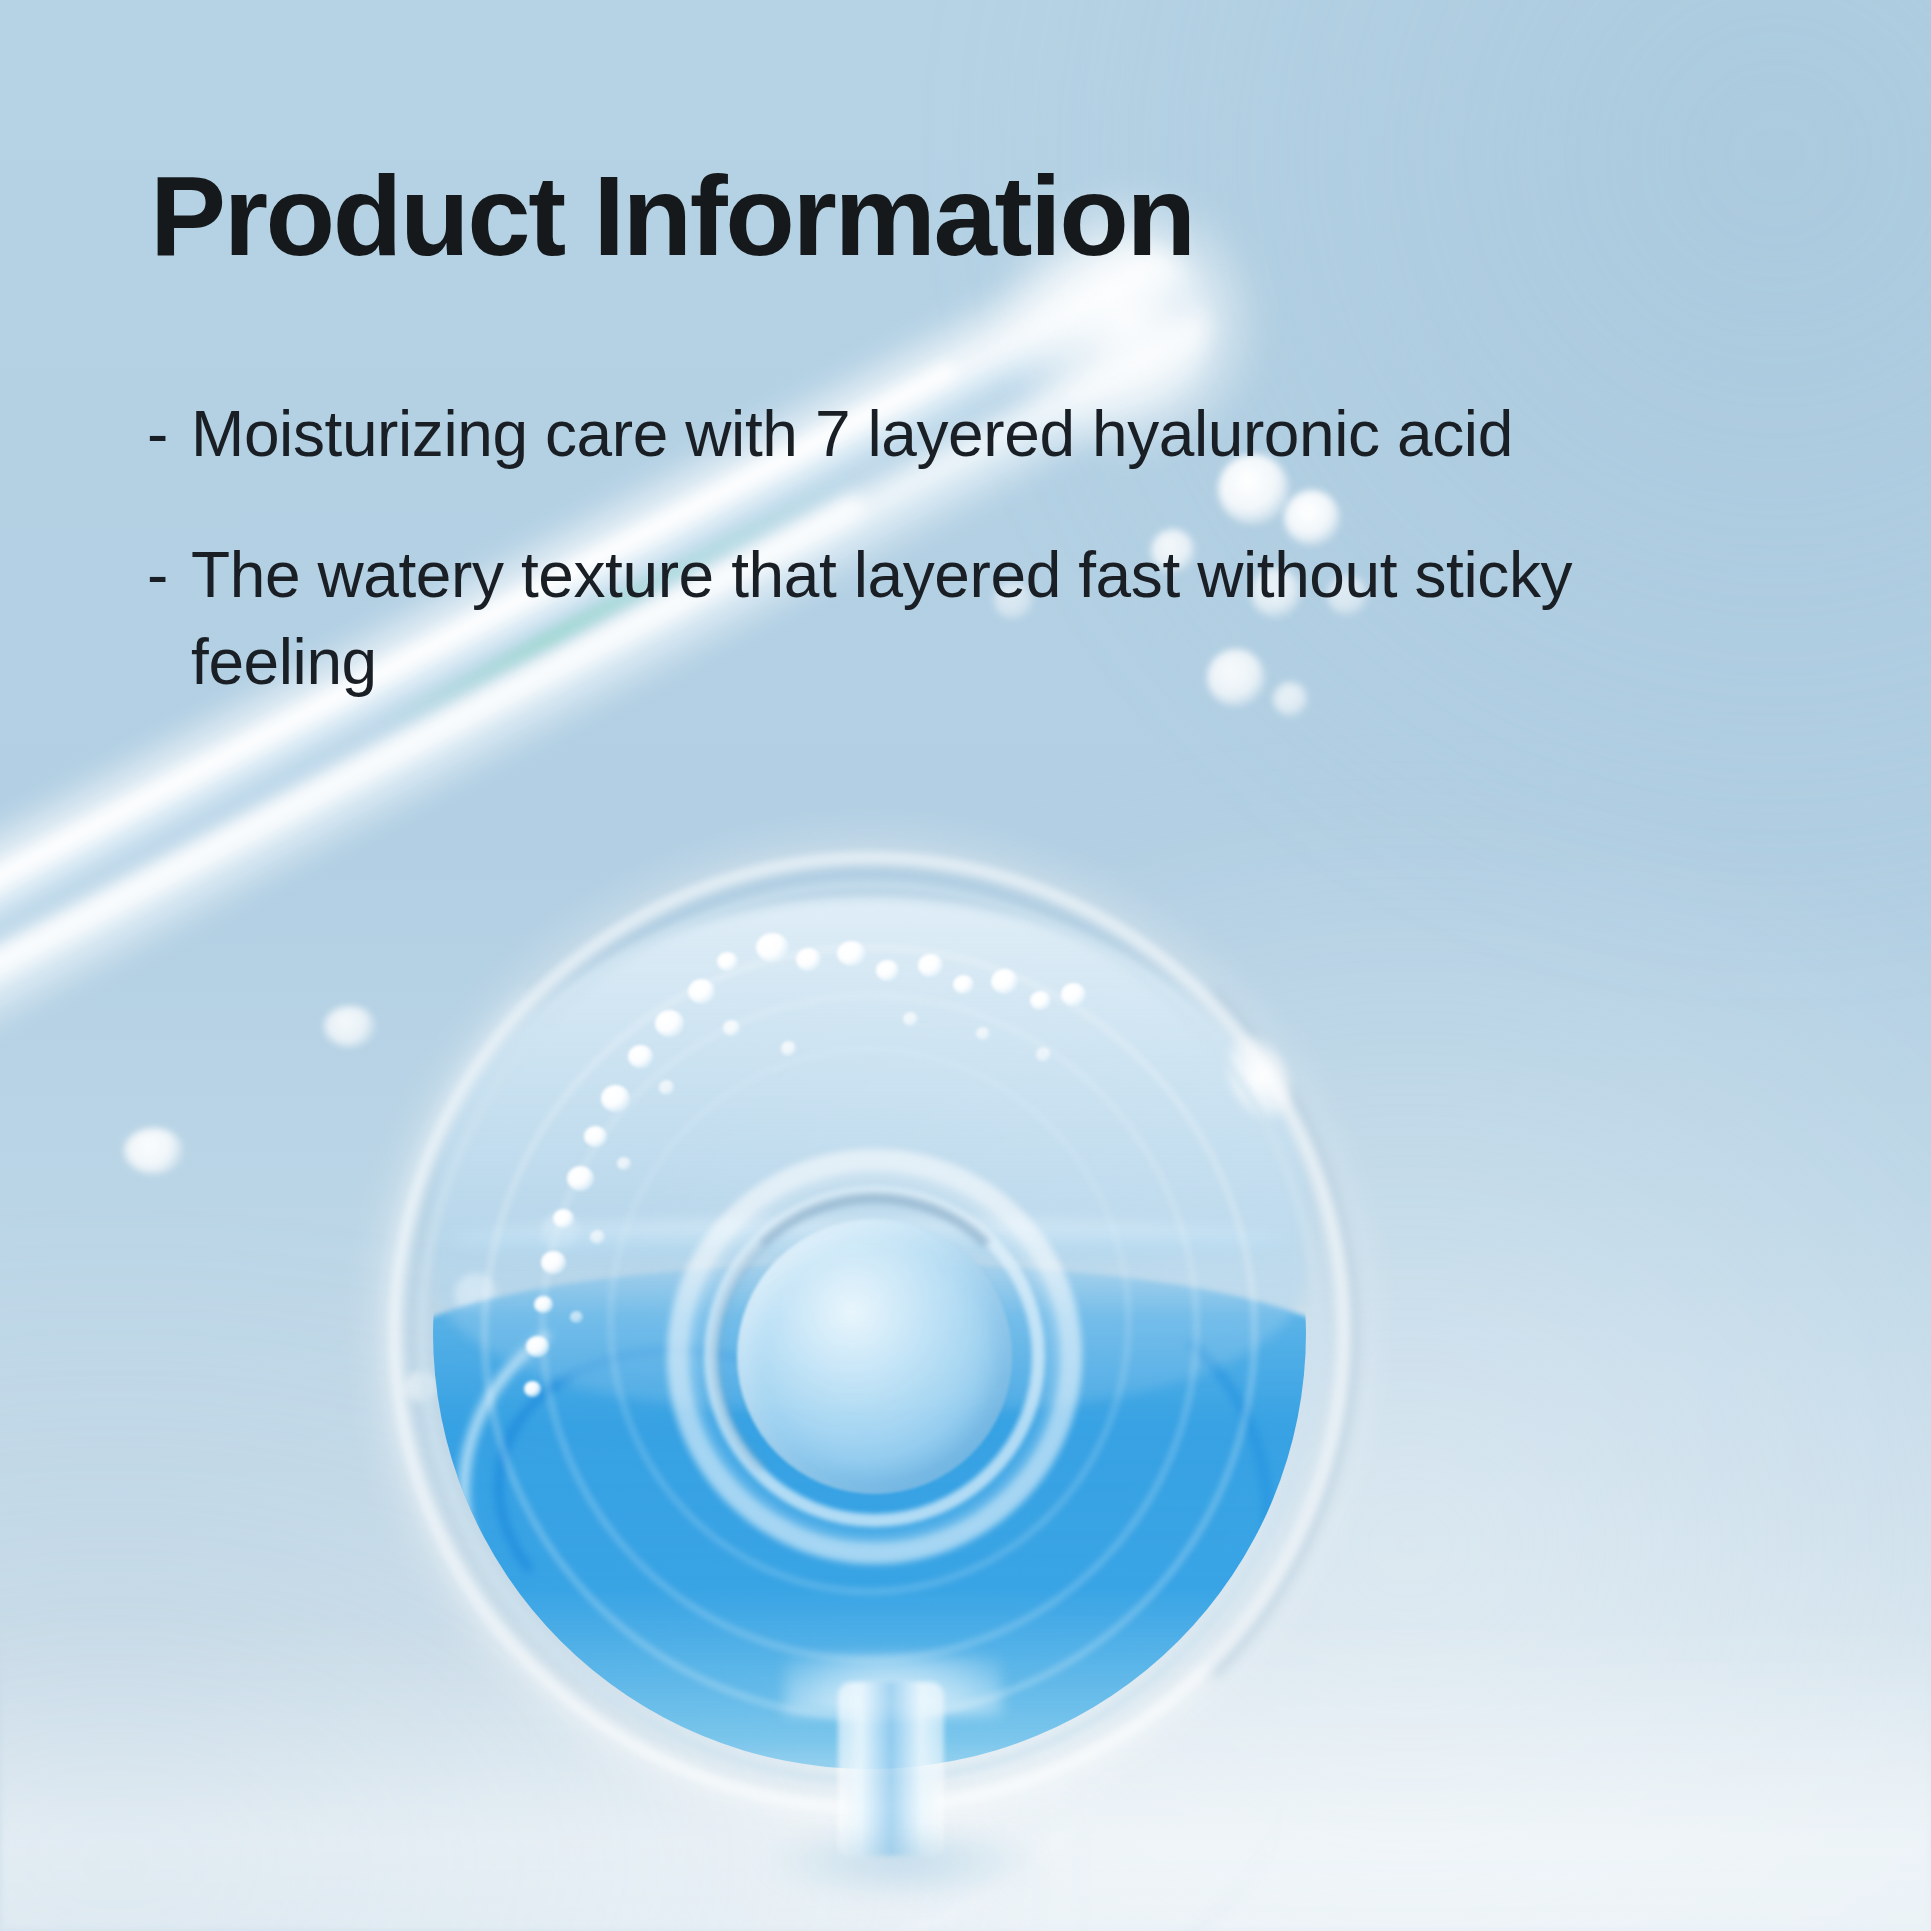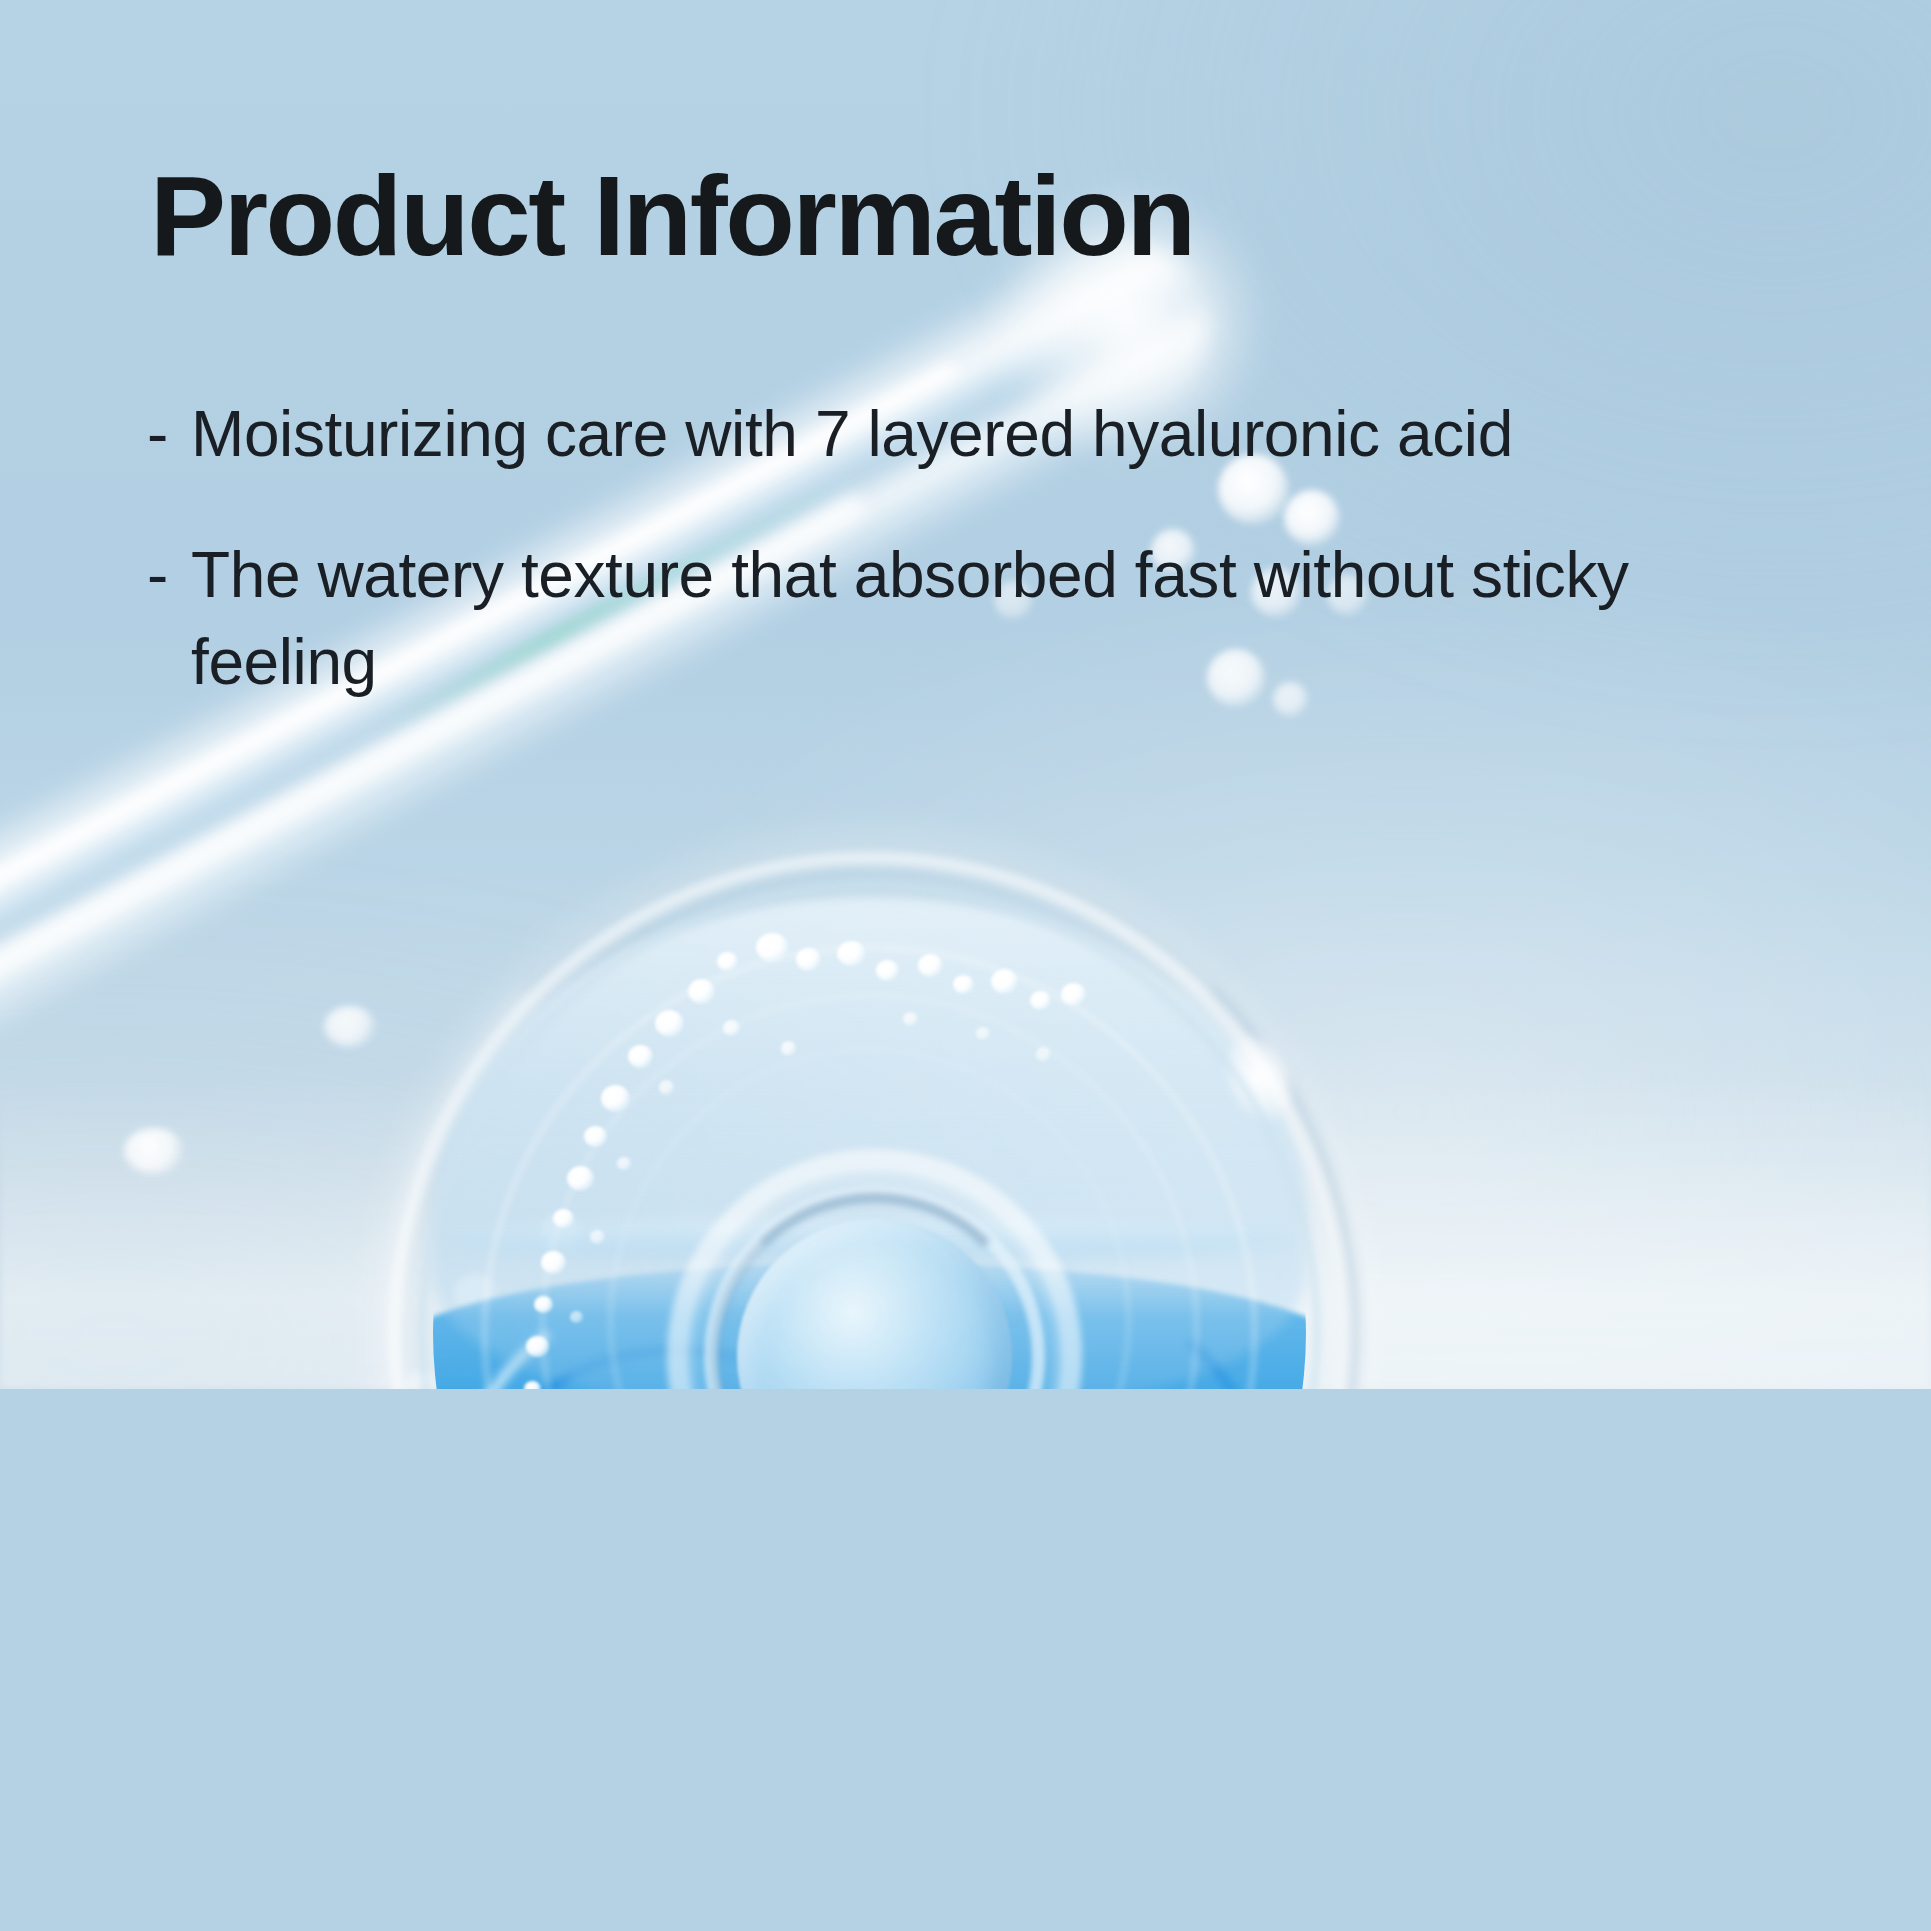--- a/index.html
+++ b/index.html
@@ -4,21 +4,21 @@
 <title>Product Information</title>
 <style>
   html, body {
     margin: 0;
     padding: 0;
     background: #b5d2e4;
   }
   #stage {
     position: relative;
     width: 1931px;
-    height: 1389px;
+    height: 1931px;
     overflow: hidden;
     font-family: "Liberation Sans", sans-serif;
     background: #c2410c;
   }
 
   
   .photo {
     position: absolute;
     inset: 0;
     overflow: hidden;
@@ -550,20 +550,20 @@
 
     <div class="bullets">
 
       <div class="bullet">
         <span class="dash">-</span>
         <span class="btext">Moisturizing care with 7 layered hyaluronic acid</span>
       </div>
 
       <div class="bullet">
         <span class="dash">-</span>
-        <span class="btext">The watery texture that absorbed fast without sticky feeling</span>
+        <span class="btext">The watery texture that layered fast without sticky feeling</span>
       </div>
 
     </div>
   </div>
 
 </div>
 
 
 </body></html>

